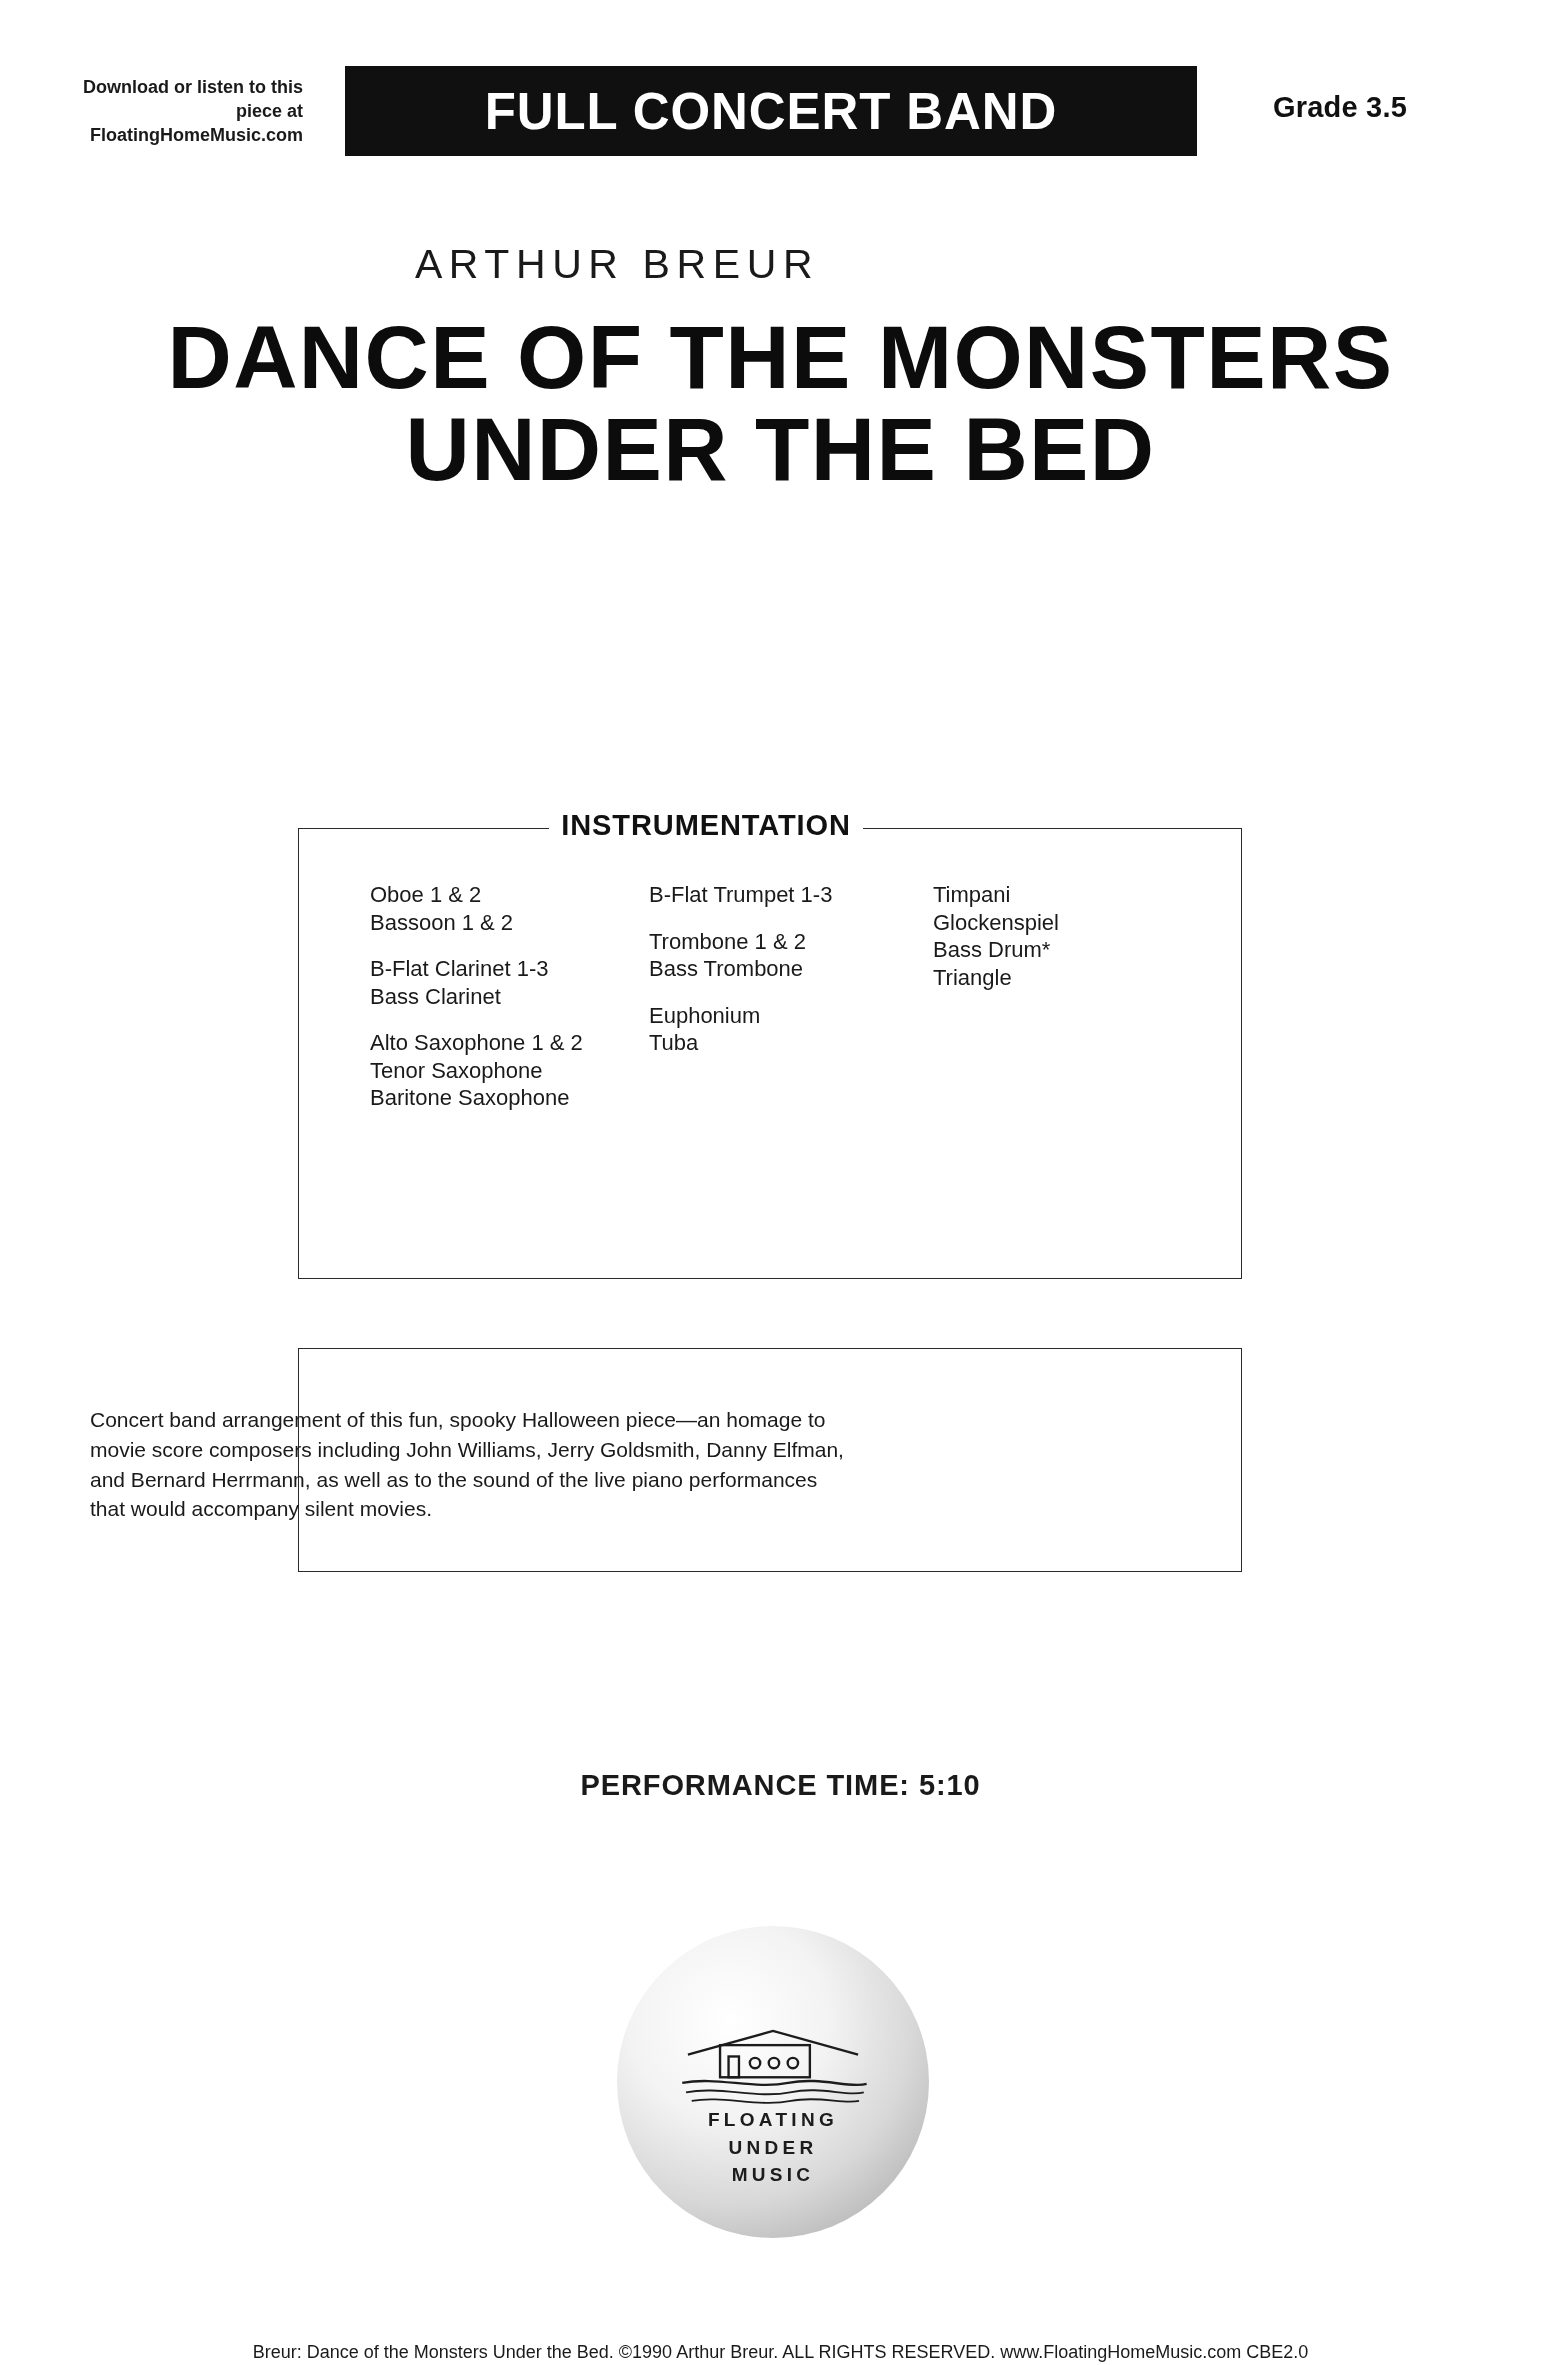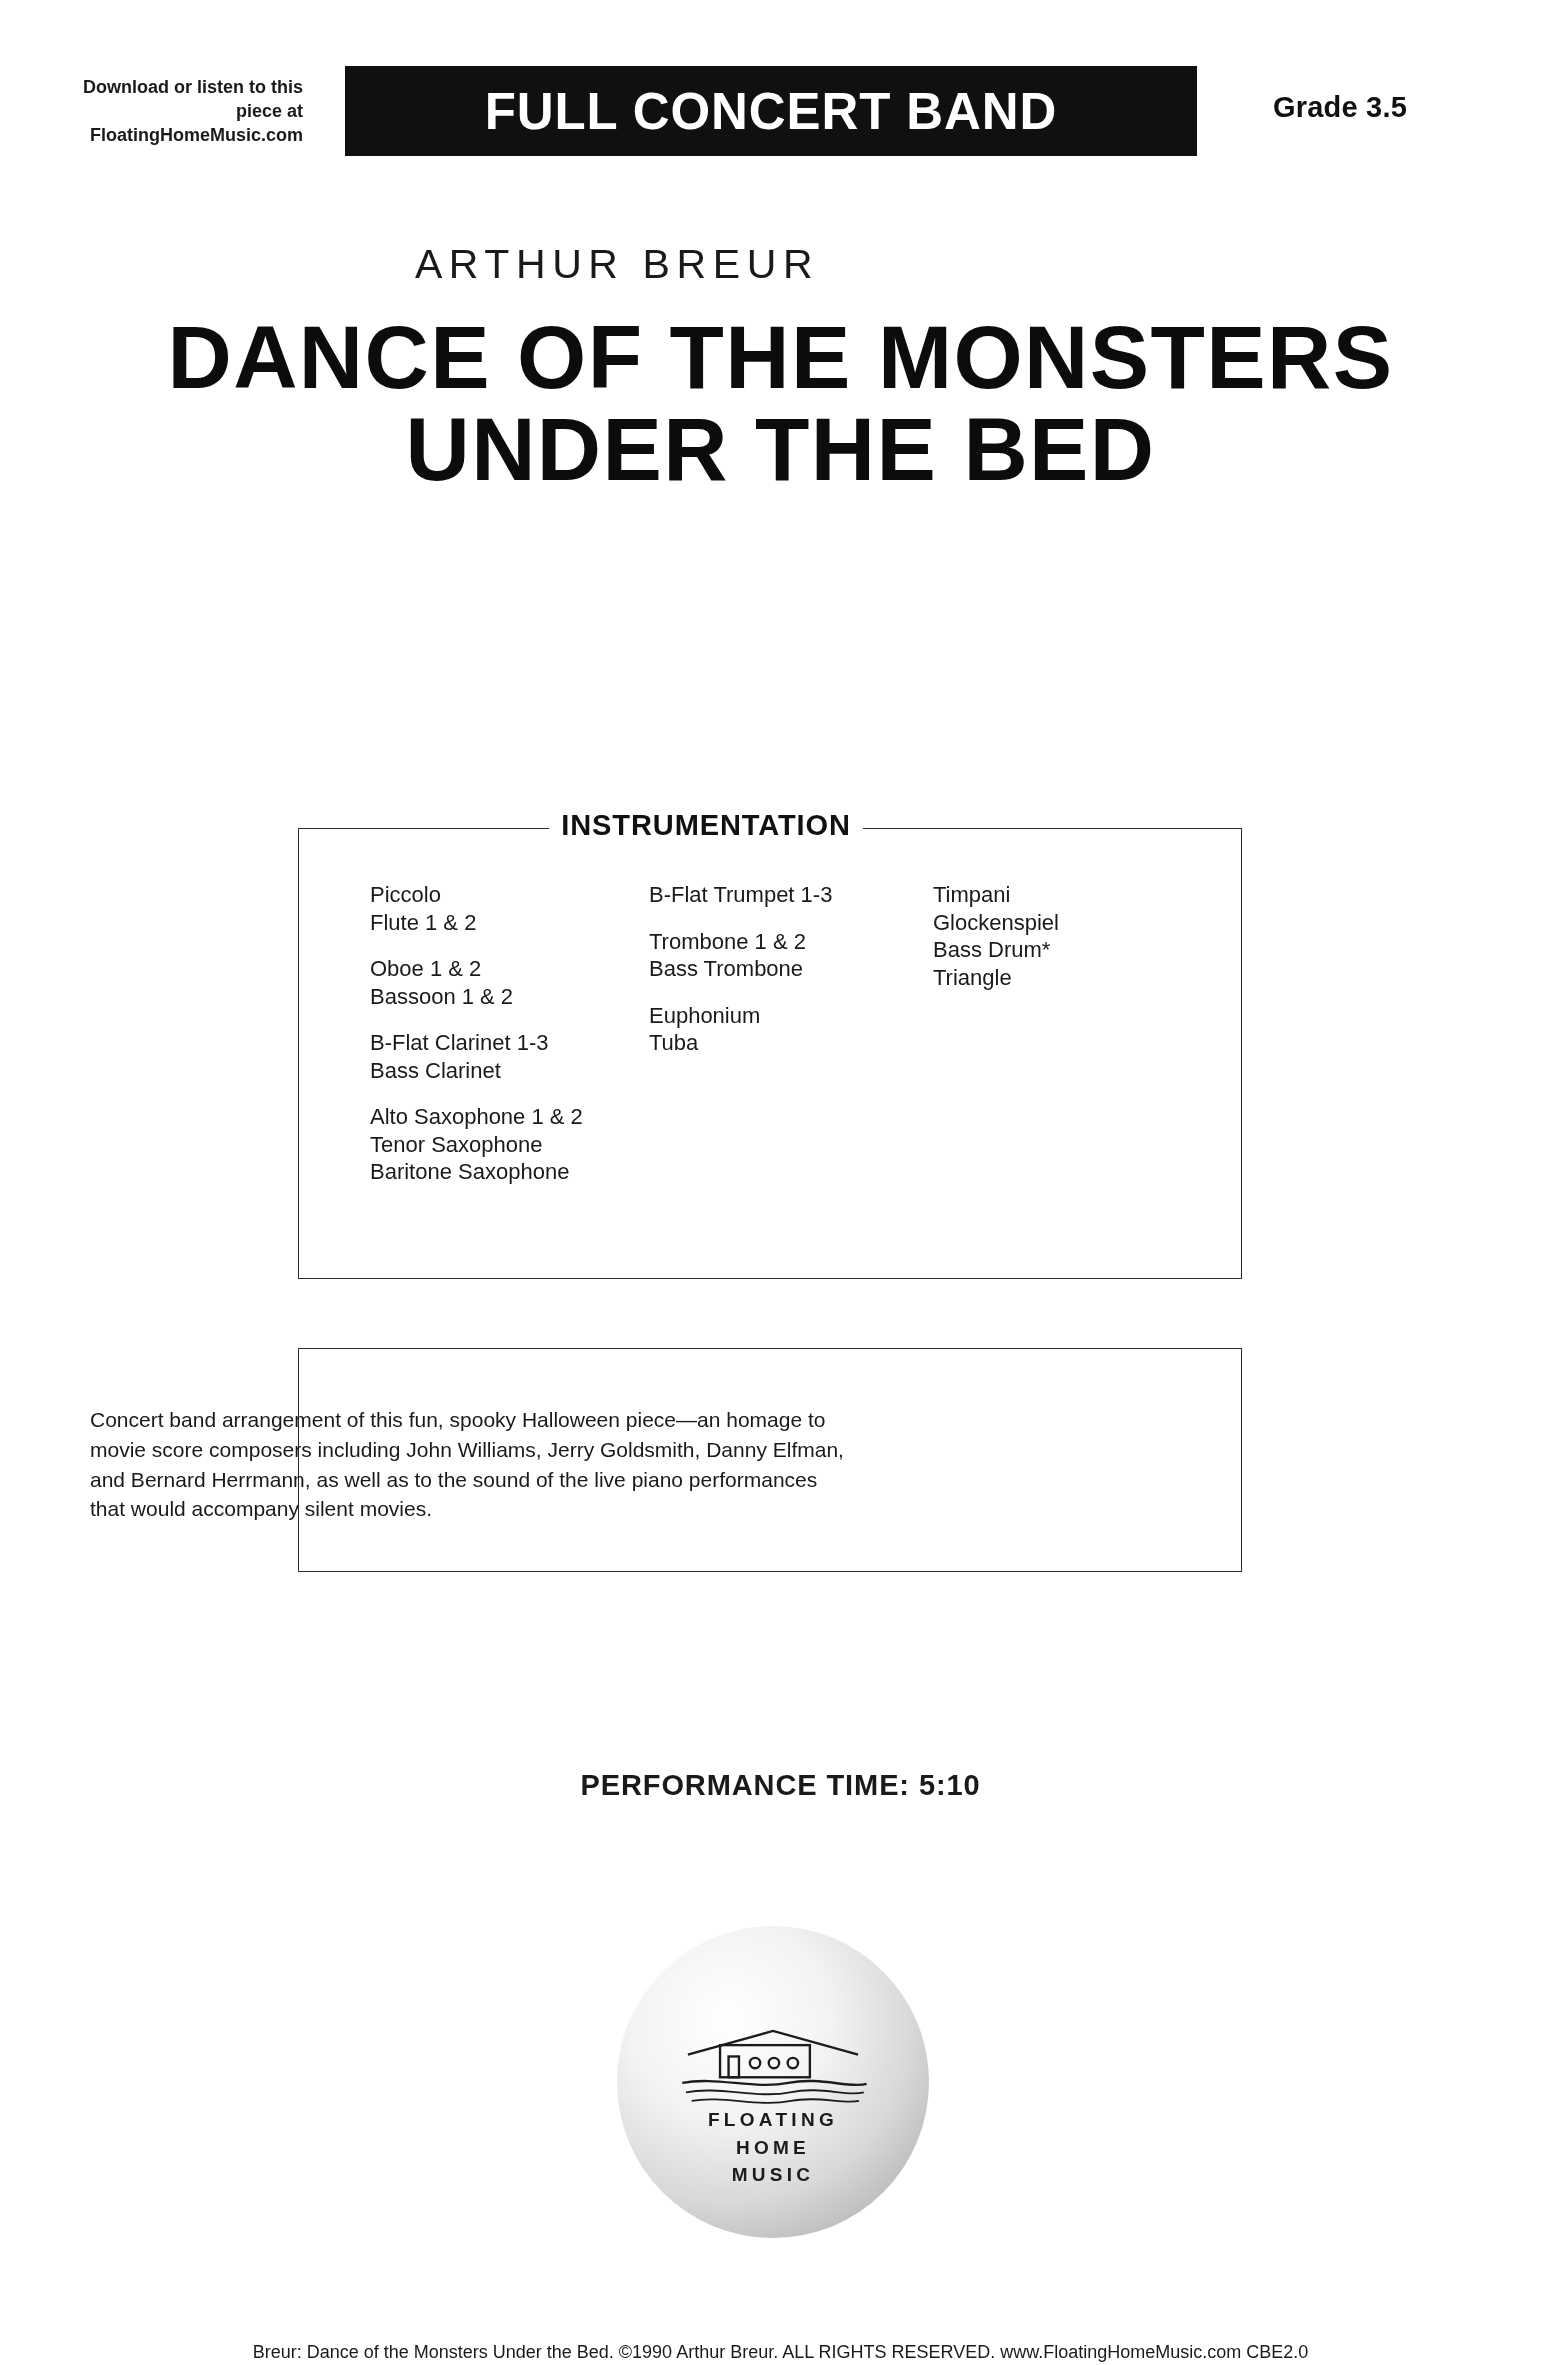--- a/index.html
+++ b/index.html
@@ -212,24 +212,20 @@
 </div>
 
 <div class="composer">ARTHUR BREUR</div>
 <div class="title">DANCE OF THE MONSTERS UNDER THE BED</div>
 
 <div class="instr-box">
   <div class="instr-cols">
 
     <div class="instr-col c1">
       <div class="instr-group">
-        <div class="instr-line">Piccolo</div>
-        <div class="instr-line">Flute 1 &amp; 2</div>
-      </div>
-      <div class="instr-group">
         <div class="instr-line">Oboe 1 &amp; 2</div>
         <div class="instr-line">Bassoon 1 &amp; 2</div>
       </div>
       <div class="instr-group">
         <div class="instr-line">B-Flat Clarinet 1-3</div>
         <div class="instr-line">Bass Clarinet</div>
       </div>
       <div class="instr-group">
         <div class="instr-line">Alto Saxophone 1 &amp; 2</div>
         <div class="instr-line">Tenor Saxophone</div>
@@ -281,19 +277,19 @@
     <circle cx="292" cy="290" r="11" fill="none" stroke="#1c1c1c" stroke-width="5"></circle>
     <circle cx="332" cy="290" r="11" fill="none" stroke="#1c1c1c" stroke-width="5"></circle>
     <circle cx="372" cy="290" r="11" fill="none" stroke="#1c1c1c" stroke-width="5"></circle>
 
     <path d="M138 332 C210 318, 290 346, 362 332 C430 318, 490 344, 528 334" fill="none" stroke="#1c1c1c" stroke-width="5"></path>
     <path d="M146 352 C216 338, 296 366, 366 352 C432 338, 486 362, 522 352" fill="none" stroke="#1c1c1c" stroke-width="4"></path>
     <path d="M158 370 C224 358, 300 384, 368 370 C428 358, 478 378, 512 370" fill="none" stroke="#1c1c1c" stroke-width="4"></path>
   </svg>
   <div class="logo-words">
     <div>FLOATING</div>
-    <div>HOME</div>
+    <div>UNDER</div>
     <div>MUSIC</div>
   </div>
 </div>
 
 <div class="footer">Breur: Dance of the Monsters Under the Bed. ©1990 Arthur Breur. ALL RIGHTS RESERVED. www.FloatingHomeMusic.com  CBE2.0</div>
 
 
 </body></html>

